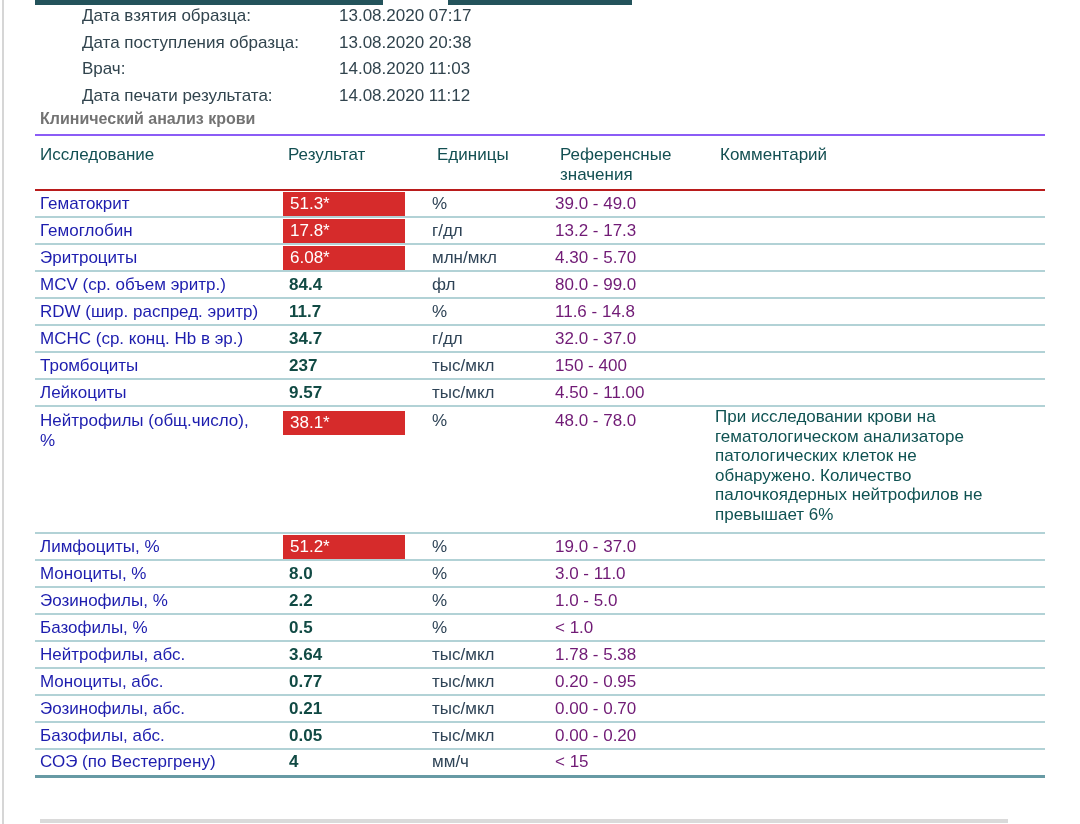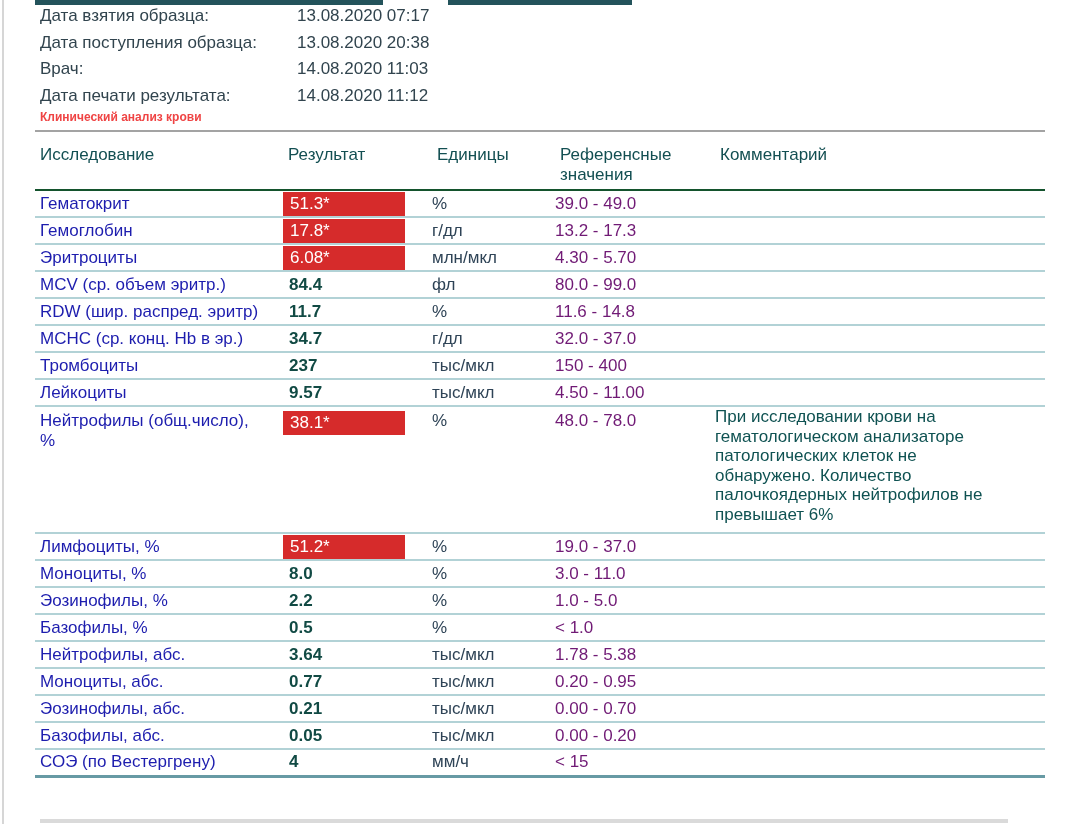--- a/index.html
+++ b/index.html
@@ -15,46 +15,46 @@
   
   .left-edge { position: absolute; left: 2px; top: 0; width: 2px; height: 824px; background: #d6d6d6; }
 
   
   .cut-top-1 { position: absolute; left: 35px; top: 0; width: 348px; height: 5px; background: #23535b; }
   .cut-top-2 { position: absolute; left: 448px; top: 0; width: 184px; height: 5px; background: #23535b; }
   
   .cut-bottom { position: absolute; left: 40px; top: 819px; width: 968px; height: 4px; background: #dadada; }
 
   .meta { position: absolute; left: 40px; top: 3px; font-size: 17px; color: #31444e; }
-  .meta-row { line-height: 26.5px; white-space: nowrap; }
+  .meta-row { line-height: 26.5px; white-space: nowrap; margin-left: 42px; }
   .meta-label { display: inline-block; width: 257px; }
   .meta-value { display: inline-block; }
 
   .section-title {
     position: absolute; left: 35px; top: 110px; width: 1010px;
     padding-left: 5px; padding-bottom: 6px;
-    font-size: 12px; font-weight: bold; color: #ef4444;
-    border-bottom: 2px solid #a3a3a3;
+    font-size: 16px; font-weight: bold; color: #737373;
+    border-bottom: 2px solid #8b5cf6;
   }
 
   table.results {
     position: absolute; left: 35px; top: 140px; width: 1010px;
     border-collapse: collapse; table-layout: fixed;
     font-size: 17px;
   }
   col.c-name    { width: 248px; }
   col.c-result  { width: 149px; }
   col.c-units   { width: 123px; }
   col.c-ref     { width: 160px; }
   col.c-comment { width: 330px; }
 
   thead th {
     text-align: left; font-weight: normal; color: #134f52;
     vertical-align: top; padding: 5px 0 4px 5px;
-    border-bottom: 2px solid #14532d;
+    border-bottom: 2px solid #b91c1c;
     height: 44px; line-height: 20px;
   }
   thead th.h-ref { padding-right: 60px; }
 
   tbody td {
     height: 27px; vertical-align: middle;
     border-bottom: 2px solid #b2d2d6;
     padding: 0;
   }
   tbody tr:last-child td { border-bottom: 3px solid #679aa4; }

